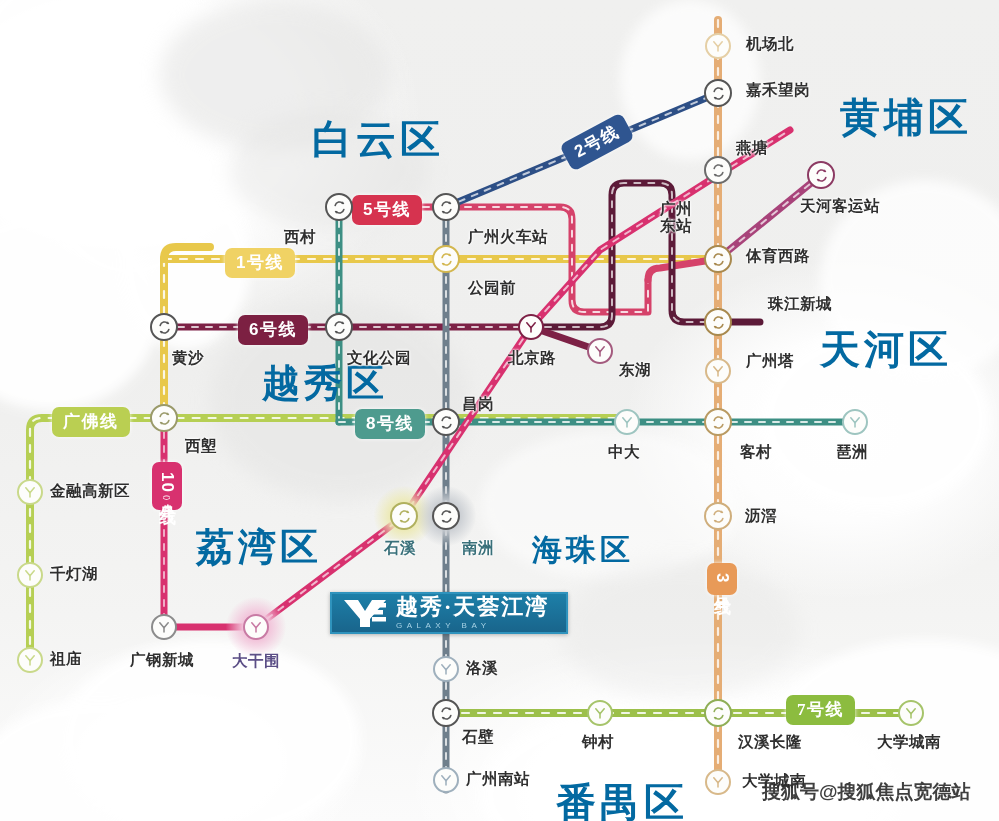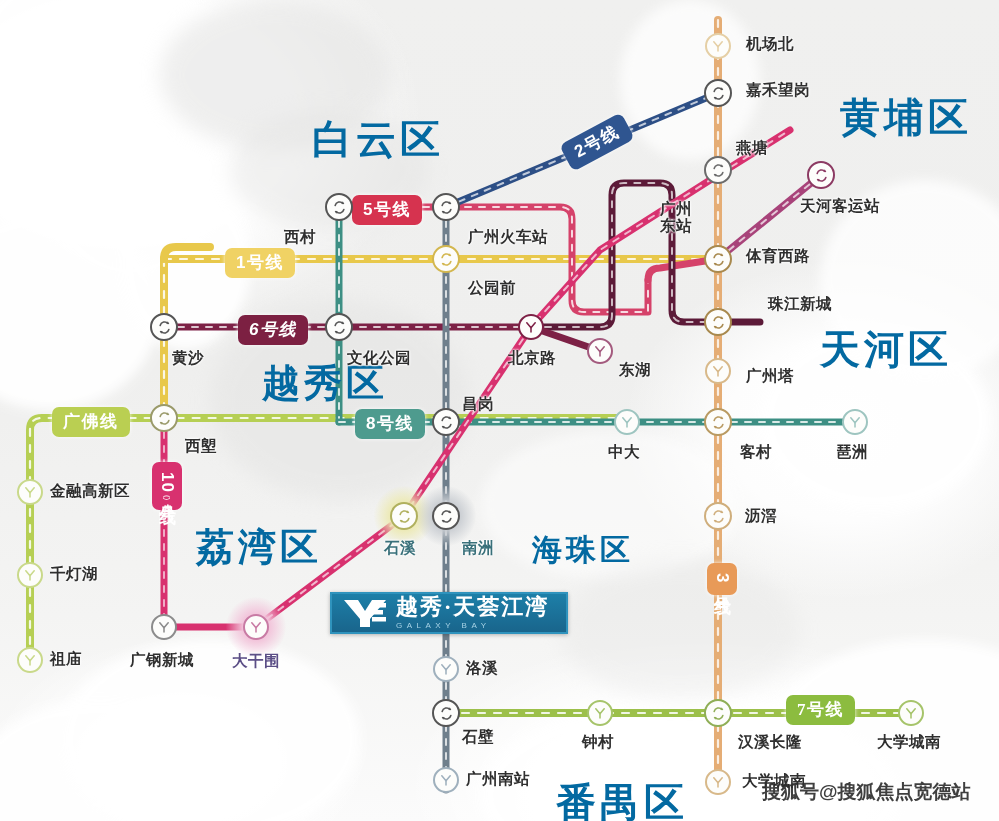--- a/index.html
+++ b/index.html
@@ -235,21 +235,21 @@
       <div class="halo" style="left: 226px; top: 597px; width: 60px; height: 60px; background: radial-gradient(circle, rgb(242, 195, 218) 30%, rgba(255, 255, 255, 0) 72%);"></div>
       <div class="halo" style="left: 374px; top: 486px; width: 60px; height: 60px; background: radial-gradient(circle, rgb(236, 233, 178) 30%, rgba(255, 255, 255, 0) 72%);"></div>
       <div class="halo" style="left: 416px; top: 486px; width: 60px; height: 60px; background: radial-gradient(circle, rgb(200, 204, 209) 30%, rgba(255, 255, 255, 0) 72%);"></div>
     </div>
 
   <div id="line-badges">
       <div class="line-badge" style="left: 225px; top: 248px; background: rgb(240, 210, 100);"><span>1号线</span></div>
       <div class="line-badge" style="left: 562px; top: 127px; background: rgb(47, 85, 144); transform: rotate(-28deg);"><span>2号线</span></div>
       <div class="line-badge vert" style="left: 707px; top: 563px; background: rgb(232, 154, 88);"><span>3号线</span></div>
       <div class="line-badge" style="left: 352px; top: 195px; background: rgb(214, 51, 79);"><span>5号线</span></div>
-      <div class="line-badge" style="left: 238px; top: 315px; background: rgb(124, 32, 66); font-style: italic;"><span>6号线</span></div>
+      <div class="line-badge" style="left: 238px; top: 315px; background: rgb(124, 32, 66);"><span>6号线</span></div>
       <div class="line-badge" style="left: 786px; top: 695px; background: rgb(140, 188, 63); font-family: Liberation Serif, serif;"><span>7号线</span></div>
       <div class="line-badge" style="left: 355px; top: 409px; background: rgb(78, 155, 142);"><span>8号线</span></div>
       <div class="line-badge vert" style="left: 152px; top: 462px; background: rgb(216, 49, 111);"><span>10号线</span><span class="sub">(在建中)</span></div>
       <div class="line-badge" style="left: 52px; top: 407px; background: rgb(186, 207, 82);"><span>广佛线</span></div>
     </div>
 
   <div id="districts">
       <div class="district" style="left: 312px; top: 112px; font-size: 40px;">白云区</div>
       <div class="district" style="left: 840px; top: 90px; font-size: 40px;">黄埔区</div>
       <div class="district" style="left: 820px; top: 322px; font-size: 40px;">天河区</div>
@@ -315,21 +315,21 @@
           <path d="M5.6 18.4 L3.6 14.8 L7.6 14.6 Z" fill="#a8894e"></path>
         </svg>
       </div>
       <div class="stn-label" style="left: 744px; top: 296px; margin-left: 24px;">珠江新城</div>
       <div class="stn" style="left: 705px; top: 358px; width: 26px; height: 26px; border: 2.4px solid rgb(216, 185, 138);">
         <svg width="14" height="14" viewBox="0 0 20 20">
           <path d="M4 4 L10 11 L16 4" fill="none" stroke="#d8b98a" stroke-width="2.2" stroke-linecap="round" stroke-linejoin="round"></path>
           <path d="M10 11 L10 17" fill="none" stroke="#d8b98a" stroke-width="2.2" stroke-linecap="round"></path>
         </svg>
       </div>
-      <div class="stn-label" style="left: 746px; top: 368px;">广州塔</div>
+      <div class="stn-label" style="left: 746px; top: 353px;">广州塔</div>
       <div class="stn" style="left: 704px; top: 408px; width: 28px; height: 28px; border: 2.4px solid rgb(185, 154, 98);">
         <svg width="15" height="15" viewBox="0 0 20 20">
           <path d="M4.2 7.4 A6.2 6.2 0 0 1 14.8 4.6" fill="none" stroke="#b99a62" stroke-width="2.1" stroke-linecap="round"></path>
           <path d="M15.8 12.6 A6.2 6.2 0 0 1 5.2 15.4" fill="none" stroke="#b99a62" stroke-width="2.1" stroke-linecap="round"></path>
           <path d="M14.4 1.6 L16.4 5.2 L12.4 5.4 Z" fill="#b99a62"></path>
           <path d="M5.6 18.4 L3.6 14.8 L7.6 14.6 Z" fill="#b99a62"></path>
         </svg>
       </div>
       <div class="stn-label" style="left: 740px; top: 444px;">客村</div>
       <div class="stn" style="left: 704px; top: 502px; width: 28px; height: 28px; border: 2.4px solid rgb(207, 174, 124);">

